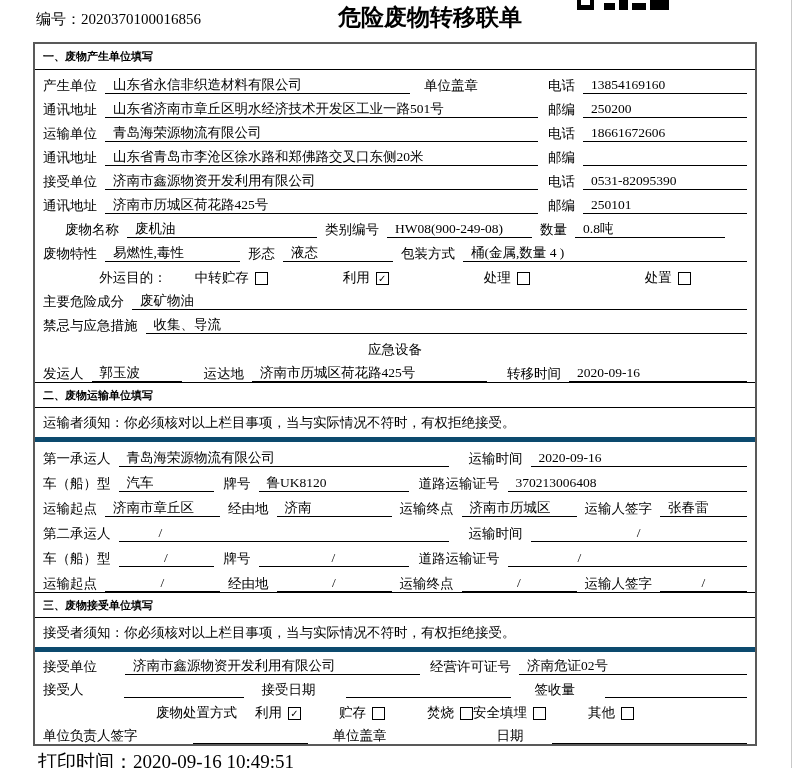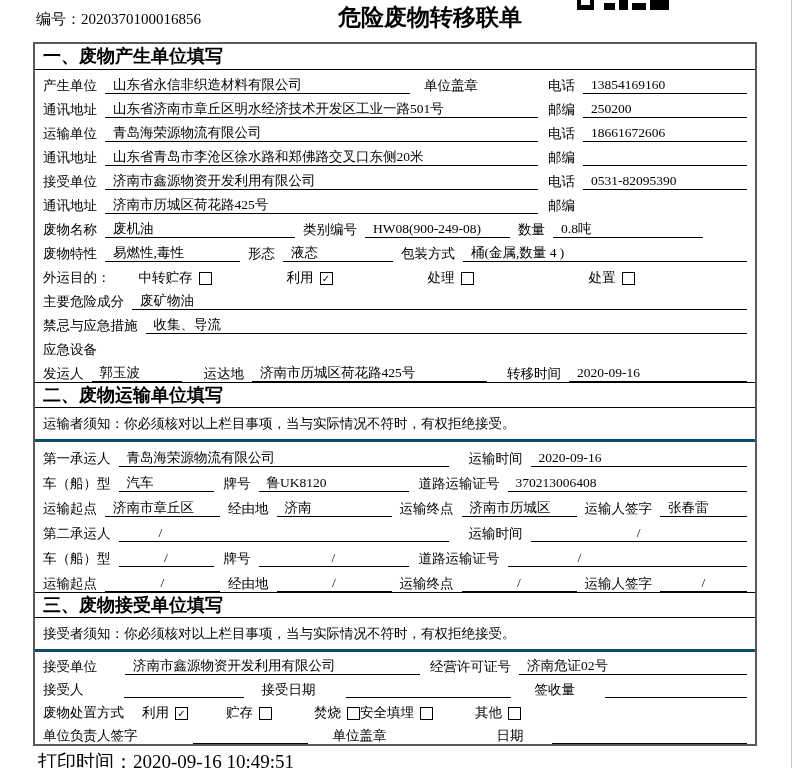--- a/index.html
+++ b/index.html
@@ -18,26 +18,26 @@
   .qr .b1 { left:0;   top:0; width:17px; height:10px; }
   .qr .h1 { left:4px;  top:0; width:9px; height:5px; background:#fff; }
   .qr .b2 { left:27px; top:3px; width:11px; height:7px; }
   .qr .b3 { left:42px; top:0; width:9px;  height:10px; }
   .qr .b4 { left:55px; top:3px; width:14px; height:7px; }
   .qr .b5 { left:73px; top:0; width:19px; height:10px; }
   .right-edge { position:absolute; left:791px; top:0; width:1px; height:768px; background:#c9c9c9; }
 
   .form-box { position:absolute; left:33px; top:42px; width:724px; height:704px;
               border:2px solid #595959; background:#fff; }
-  .sec-head { height:26px; line-height:25px; padding:0 8px; font-weight:bold; font-size:18px;
+  .sec-head { height:26px; line-height:25px; padding:0 8px; font-weight:bold; font-size:11px;
               border-bottom:1px solid #000; white-space:nowrap; }
   .sec-head.bt { border-top:1px solid #000; }
   .notice { height:34px; display:flex; align-items:center; padding:0 8px;
-            border-bottom:3px solid #0c4a6e; white-space:nowrap; }
-  .row { display:flex; align-items:flex-end; height:24px; padding:0 8px; }
+            border-bottom:5px solid #0c4a6e; white-space:nowrap; }
+  .row { display:flex; align-items:flex-end; height:24px; padding:0 8px;justify-content:center; }
   .row.h25 { height:25px; }
   .row.h23 { height:23px; }
   .lbl { flex:none; white-space:nowrap; line-height:17px; }
   .fill { border-bottom:1px solid #000; line-height:17px; white-space:nowrap;
           padding:0 8px; margin-left:8px; min-height:18px; }
   .fill.grow { flex:1; }
   .fill.ctr { text-align:center; padding:0; }
   .lgrp { width:505px; flex:none; display:flex; align-items:flex-end; }
   .lgrp .gr1 { flex:1; margin-right:10px; }
   .opt { display:flex; align-items:flex-end; flex:none; }
@@ -109,20 +109,21 @@
     <span class="lbl">电话</span>
     <span class="fill grow">0531-82095390</span>
   </div>
 
   <div class="row">
     <div class="lgrp">
       <span class="lbl">通讯地址</span>
       <span class="fill gr1">济南市历城区荷花路425号</span>
     </div>
     <span class="lbl">邮编</span>
+    <span class="fill grow">250101</span>
   </div>
 
   <div class="row">
     <span class="lbl">废物名称</span>
     <span class="fill" style="width:190px">废机油</span>
     <span class="lbl" style="margin-left:8px">类别编号</span>
     <span class="fill" style="width:145px">HW08(900-249-08)</span>
     <span class="lbl" style="margin-left:8px">数量</span>
     <span class="fill" style="width:150px">0.8吨</span>
   </div>

